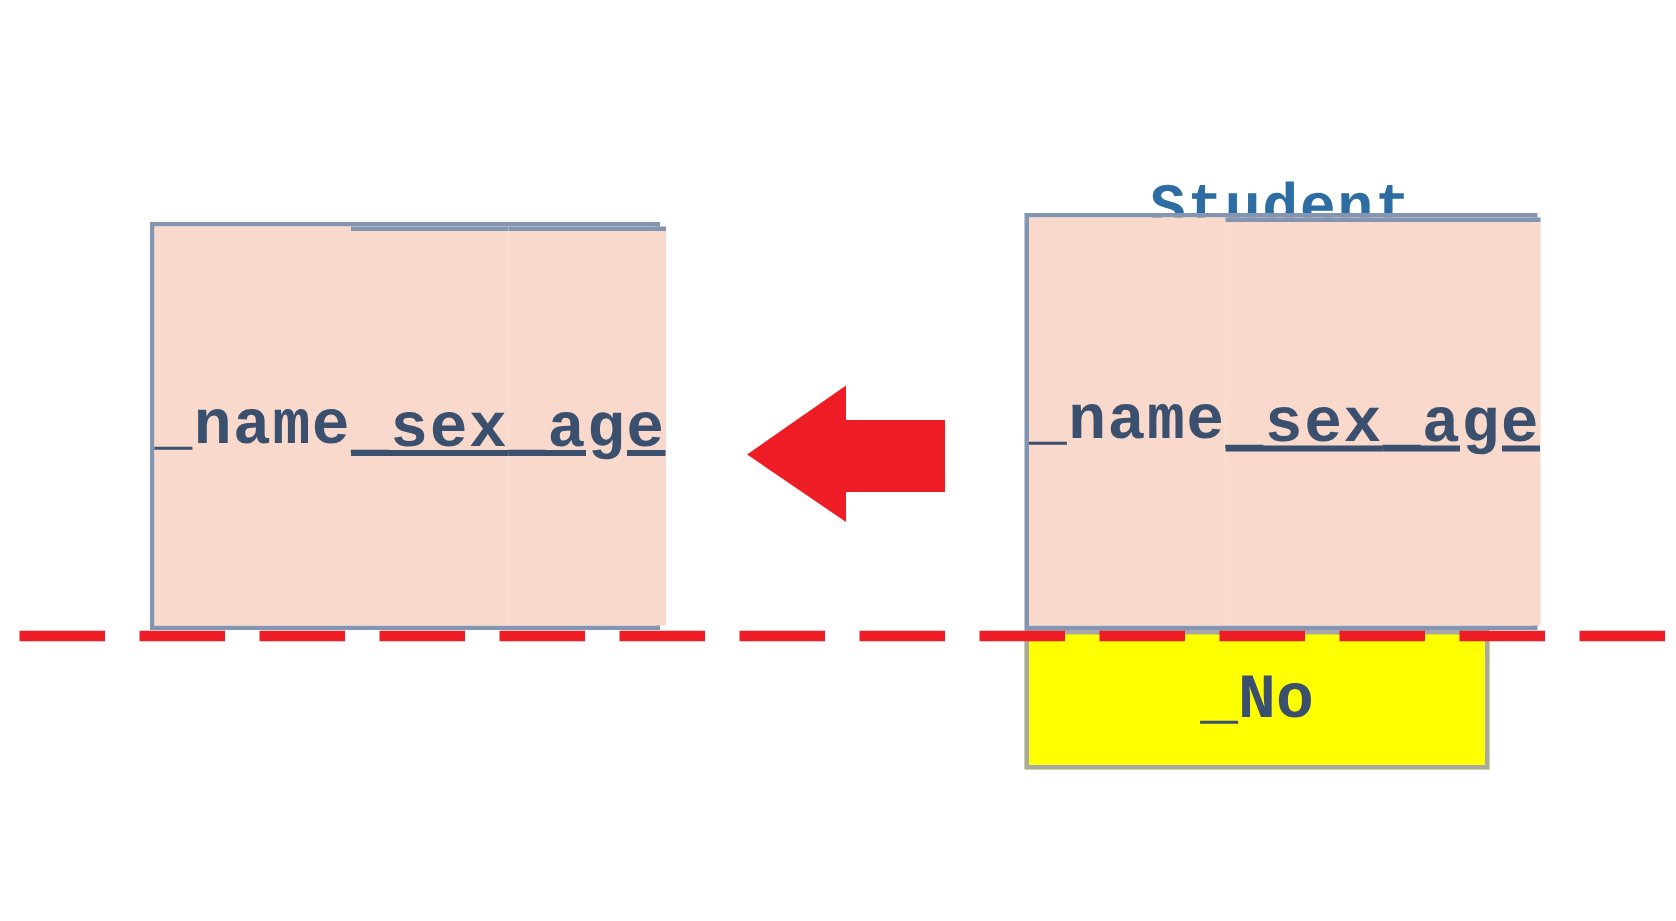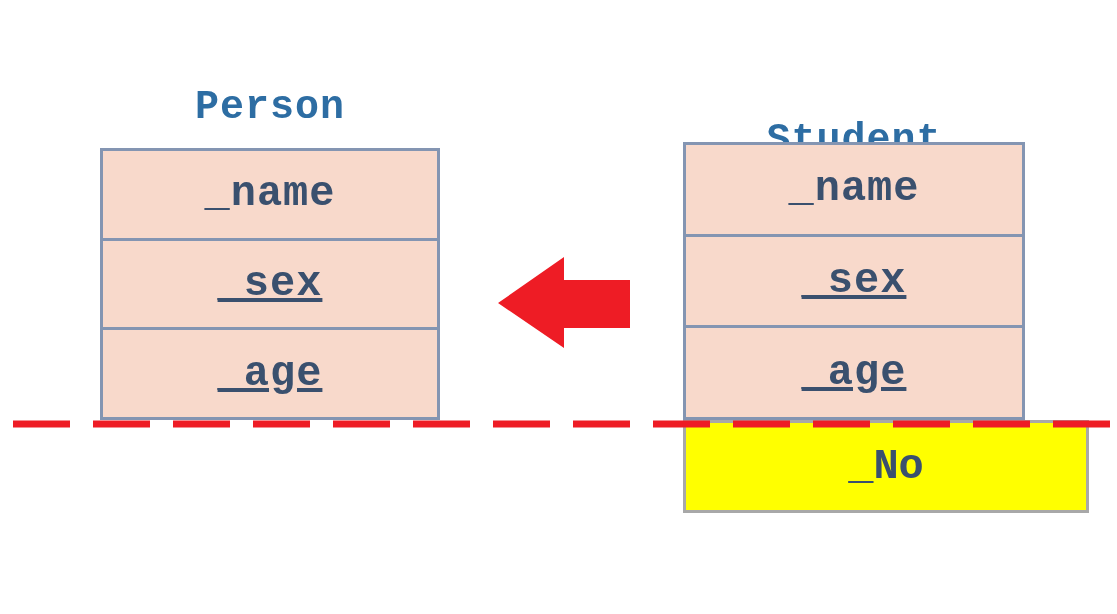--- a/index.html
+++ b/index.html
@@ -26,21 +26,20 @@
     white-space: nowrap;
   }
   .person-title  { left: 100px; width: 340px; top: 88px; }
   .student-title { left: 683px; width: 342px; top: 78px; margin-top: 43px; }
 
   .class-box {
     position: absolute;
     box-sizing: border-box;
     border: 3px solid var(--box_border, #8495b2);
     display: flex;
-    flex-direction: column;
     z-index: 1;
   }
   .person-box  { left: 100px; top: 148px; width: 340px; height: 272px; }
   .student-box { left: 683px; top: 142px; width: 342px; height: 278px; }
 
   .field-row {
     flex: 1;
     background: var(--box_fill, #f8d9cb);
     display: flex;
     align-items: center;
@@ -51,21 +50,21 @@
   }
   .field-row + .field-row {
     border-top: 3px solid var(--box_border, #8495b2);
     text-decoration: underline;
   }
 
   .highlight-box {
     position: absolute;
     left: 683px;
     top: 420px;
-    width: 406px;
+    width: 310px;
     height: 93px;
     box-sizing: border-box;
     background: var(--highlight_fill, #ffff00);
     border: 3px solid var(--highlight_border, #a8a8a8);
     display: flex;
     align-items: center;
     justify-content: center;
     font: bold 42px "Liberation Mono", monospace;
     color: var(--field_color, #3a506e);
     z-index: 1;
@@ -88,21 +87,20 @@
     height: 95px;
     z-index: 2;
     display: block;
   }
 </style>
 </head>
 <body>
 
 <div class="canvas">
 
-  <div class="class-title person-title">Person</div>
 
   <div class="class-title student-title">Student</div>
 
   <div class="class-box person-box">
     <div class="field-row">_name</div>
     <div class="field-row">_sex</div>
     <div class="field-row">_age</div>
   </div>
 
   <div class="class-box student-box">

